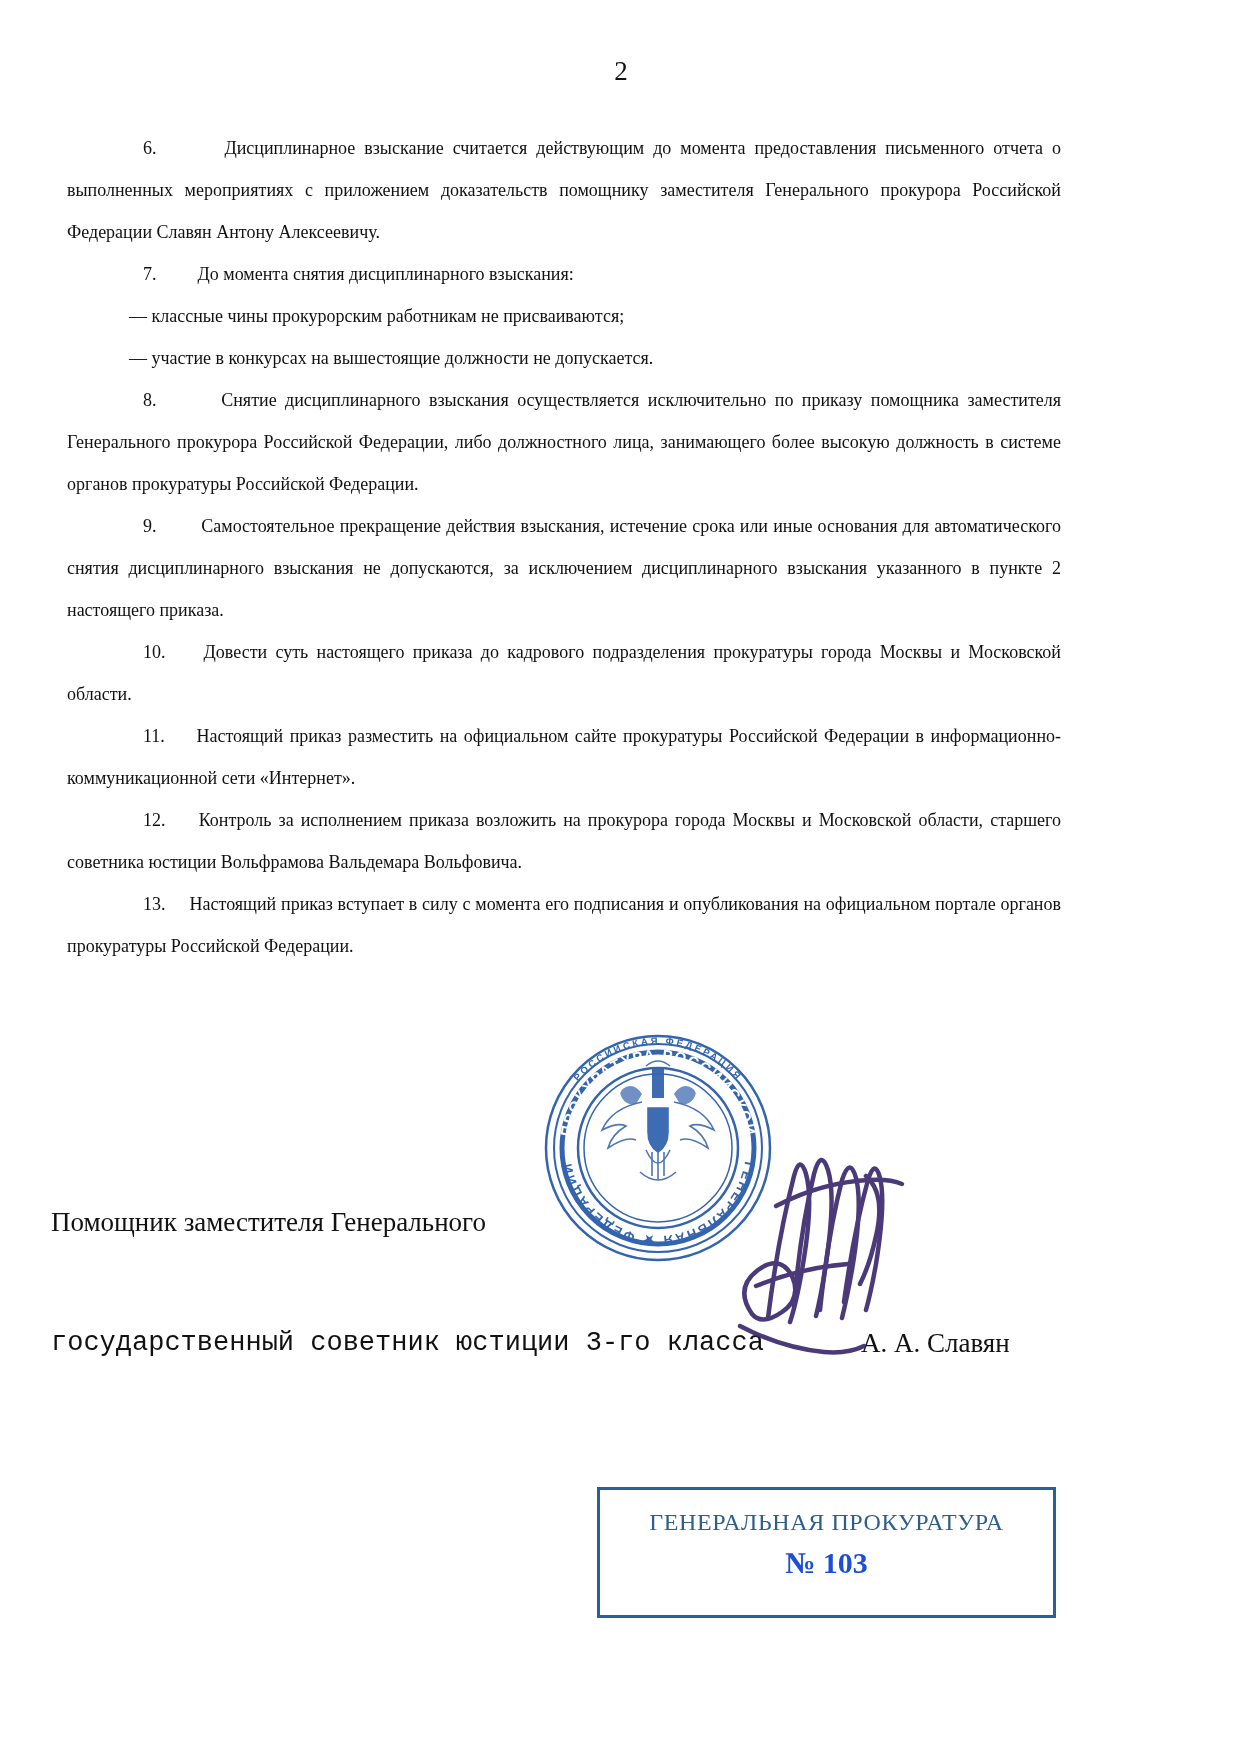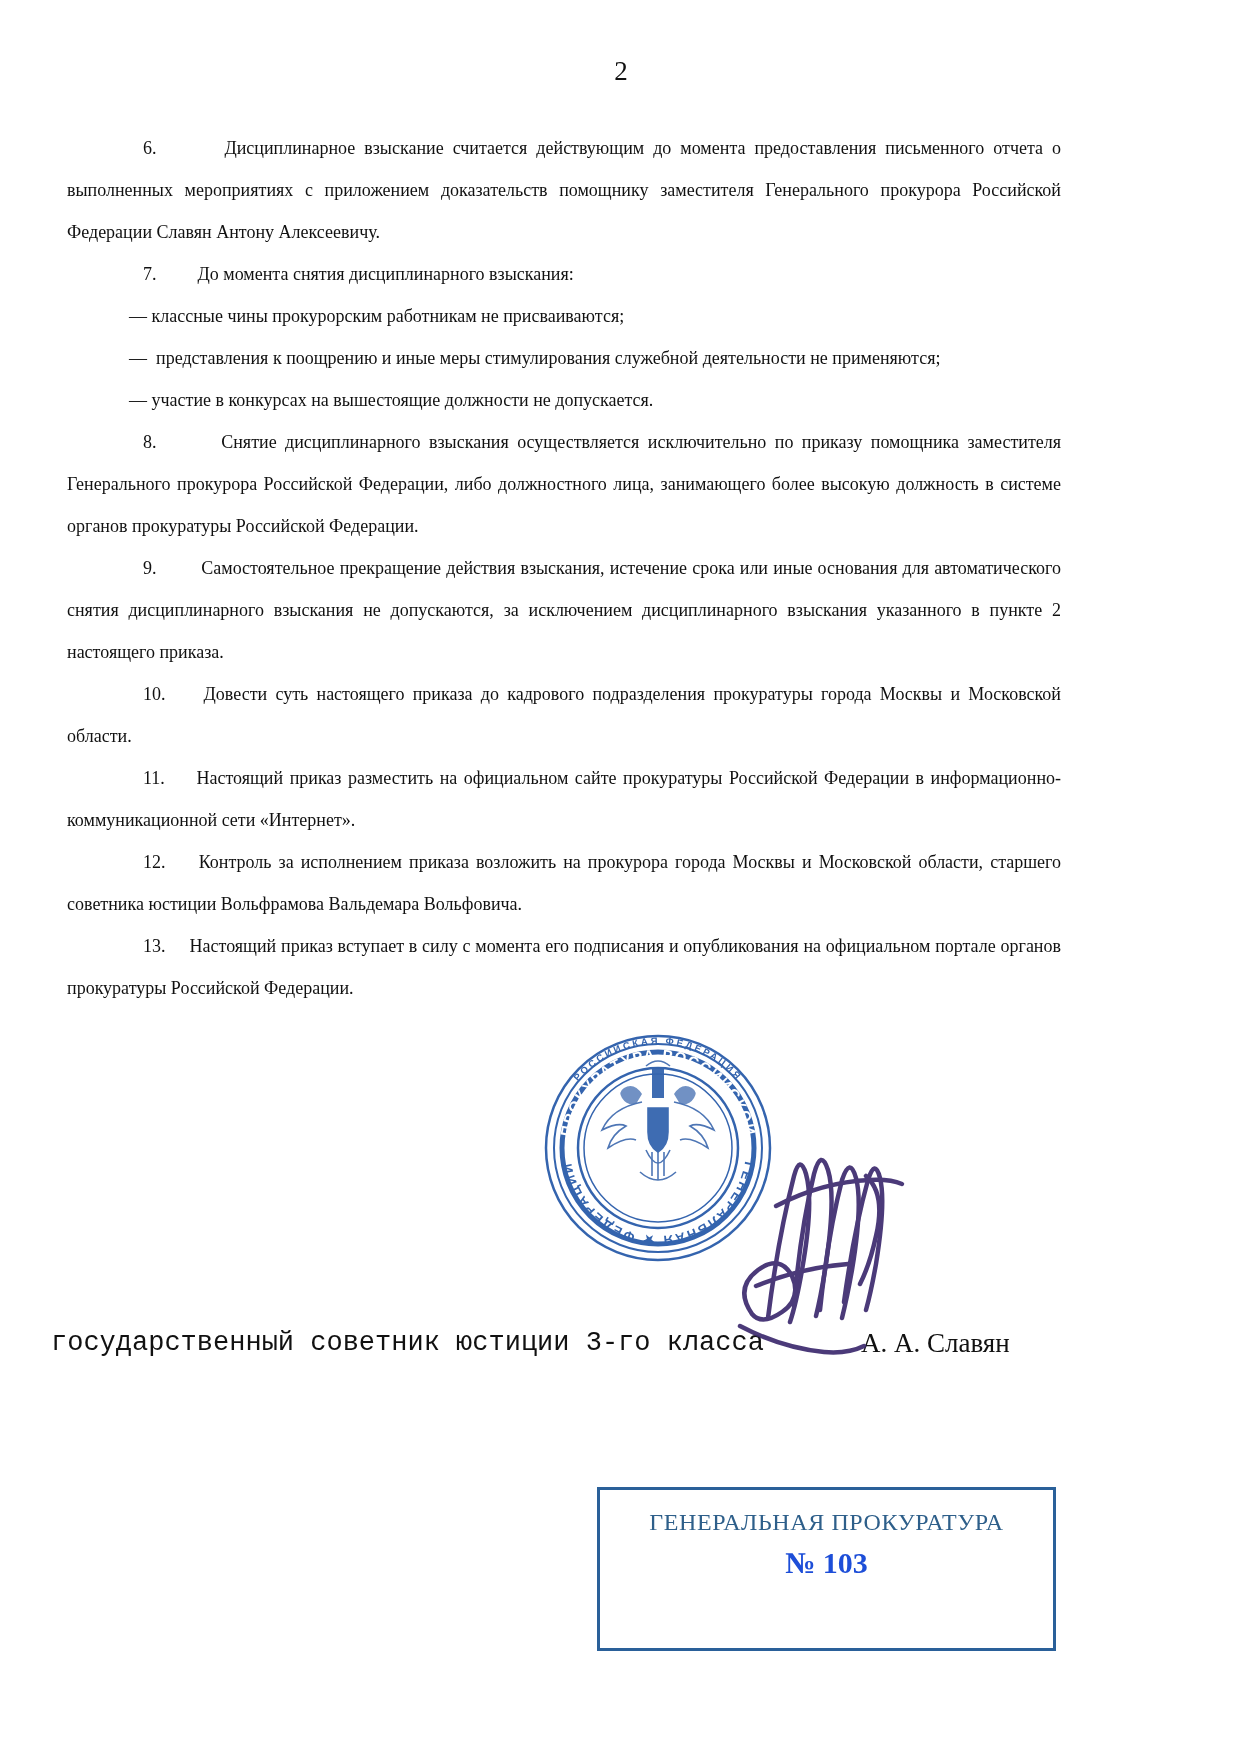--- a/index.html
+++ b/index.html
@@ -103,21 +103,21 @@
     height: 250px;
     pointer-events: none;
   }
 
   
   .reg-stamp {
     position: absolute;
     left: 597px;
     top: 1487px;
     width: 459px;
-    height: 164px;
+    height: 131px;
     border: 3px solid #2a6099;
     box-sizing: border-box;
     text-align: center;
     color: #1f4e79;
     font-family: "Liberation Serif", "DejaVu Serif", serif;
     background: #ffffff;
   }
   .reg-stamp .l1,
   .reg-stamp .l2 {
     font-size: 24px;
@@ -147,23 +147,20 @@
     </p>
 
     <p class="para">
       <span class="num">7.</span><span class="num">	&nbsp;&nbsp;&nbsp;&nbsp;&nbsp;</span><span>До момента снятия дисциплинарного взыскания:</span>
     </p>
 
     <p class="para dash">
       <span class="num">—</span><span class="num">&nbsp;</span><span>классные чины прокурорским работникам не присваиваются;</span>
     </p>
 
-    <p class="para dash">
-      <span class="num">—</span><span class="num">&nbsp;&nbsp;</span><span>представления к поощрению и иные меры стимулирования служебной деятельности не применяются;</span>
-    </p>
 
     <p class="para dash">
       <span class="num">—</span><span class="num">&nbsp;</span><span>участие в конкурсах на вышестоящие должности не допускается.</span>
     </p>
 
     <p class="para">
       <span class="num">8.</span><span class="num">	&nbsp;&nbsp;&nbsp;&nbsp;&nbsp;</span><span>Снятие дисциплинарного взыскания осуществляется исключительно по приказу помощника заместителя Генерального прокурора Российской Федерации, либо должностного лица, занимающего более высокую должность в системе органов прокуратуры Российской Федерации.</span>
     </p>
 
     <p class="para">
@@ -182,20 +179,21 @@
       <span class="num">12.</span><span class="num">	&nbsp;&nbsp;&nbsp;</span><span>Контроль за исполнением приказа возложить на прокурора города Москвы и Московской области, старшего советника юстиции Вольфрамова Вальдемара Вольфовича.</span>
     </p>
 
     <p class="para">
       <span class="num">13.</span><span class="num">	&nbsp;&nbsp;&nbsp;</span><span>Настоящий приказ вступает в силу с момента его подписания и опубликования на официальном портале органов прокуратуры Российской Федерации.</span>
     </p>
 
   </div>
 
   <div class="signature-block">
+    <div class="sig-line">Помощник заместителя Генерального</div>
   </div>
 
   <div class="sig-rank-row">
     <span class="sig-rank">государственный советник юстиции 3-го класса</span>
     <span class="sig-name">А. А. Славян</span>
   </div>
 
   <div class="seal">
     <svg viewBox="0 0 232 232" width="232" height="232" aria-hidden="true">
       <defs>

